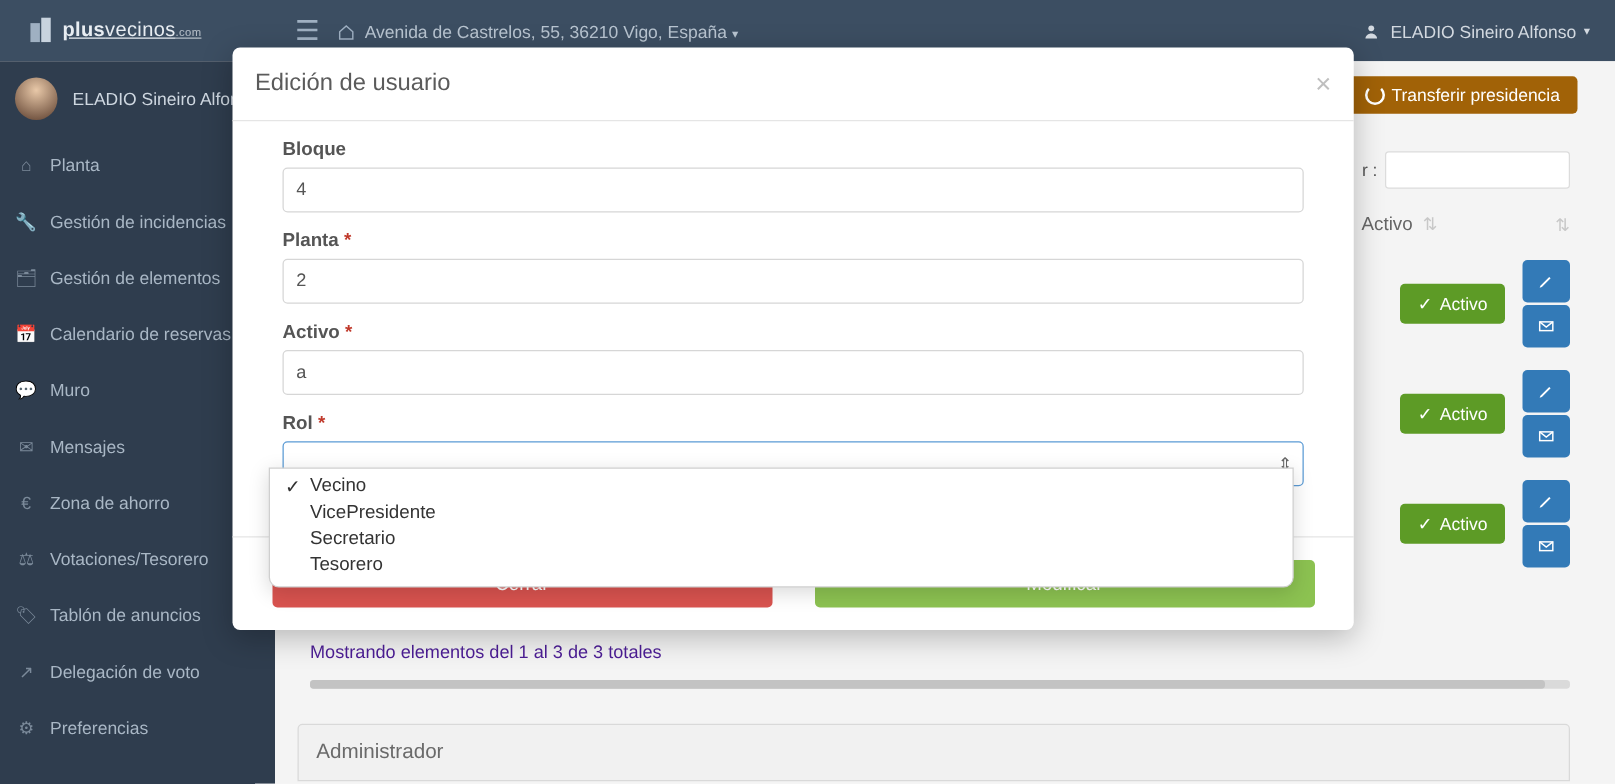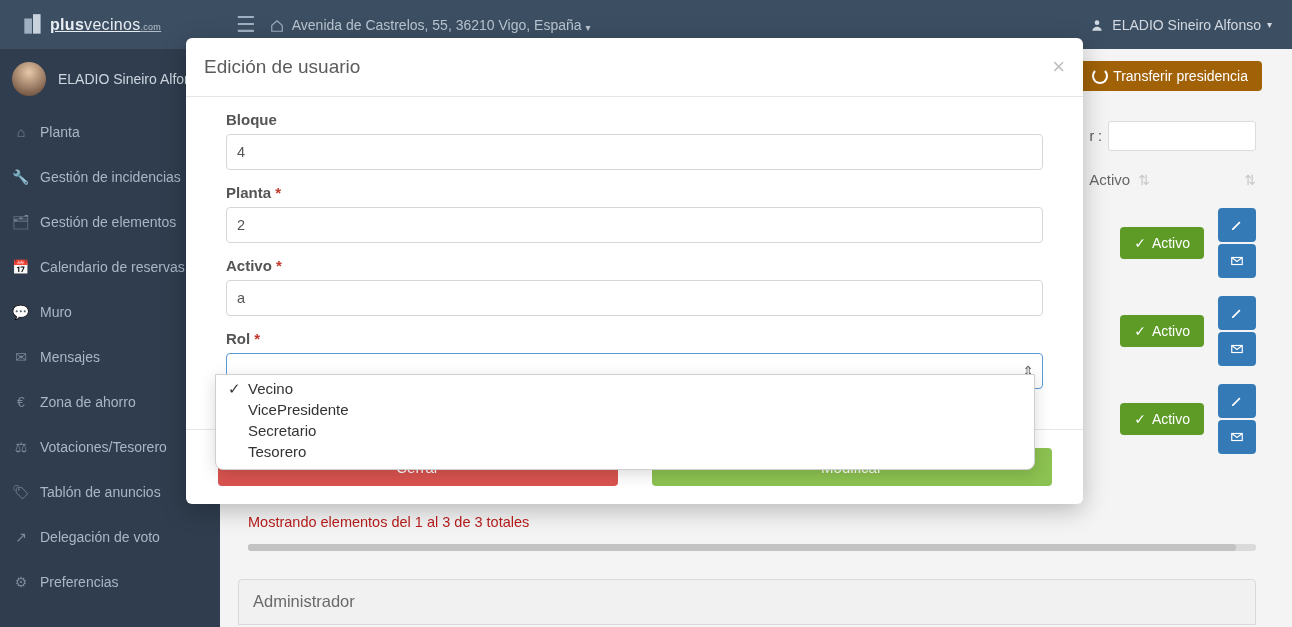--- a/index.html
+++ b/index.html
@@ -80,21 +80,21 @@
       background: #5d9b26; color: #fff; padding: 8px 14px; border-radius: 4px;
       display: flex; align-items: center; font-size: 14px;
     }
     .check { margin-right: 6px; }
     .action-stack { display: flex; flex-direction: column; gap: 2px; }
     .sq-btn {
       width: 38px; height: 34px; border-radius: 4px; background: #337ab7;
       display: flex; align-items: center; justify-content: center; color: #fff; cursor: pointer;
     }
     .info-footer {
-      position: absolute; top: 465px; left: 28px; color: #b91c1c; font-size: 14.5px;
+      position: absolute; top: 465px; left: 28px; color: #4c1d95; font-size: 14.5px;
     }
     .scroll-line {
       position: absolute; top: 495px; left: 28px; right: 36px;
       height: 7px; background: #dadada; border-radius: 3px;
     }
     .scroll-line::after {
       content: ""; position: absolute; left: 0; top: 0; height: 100%; width: 98%;
       background: #c3c3c3; border-radius: 3px;
     }
     .admin-box {

